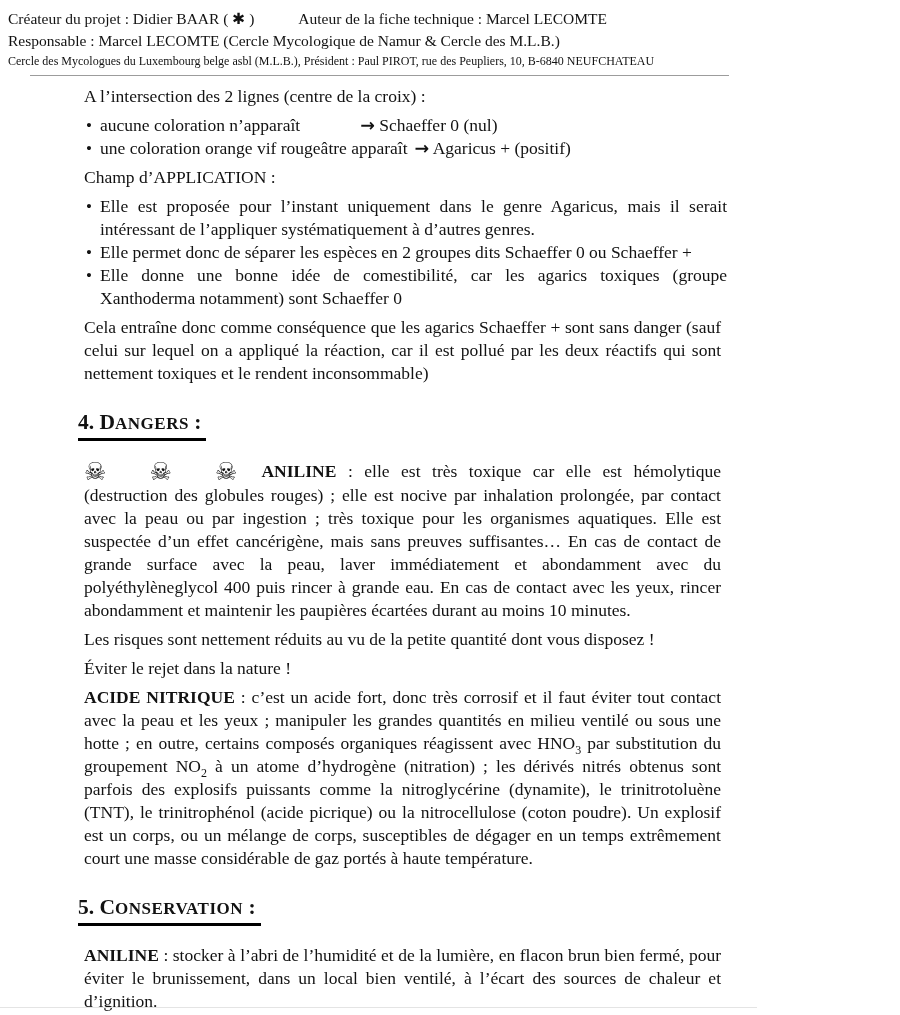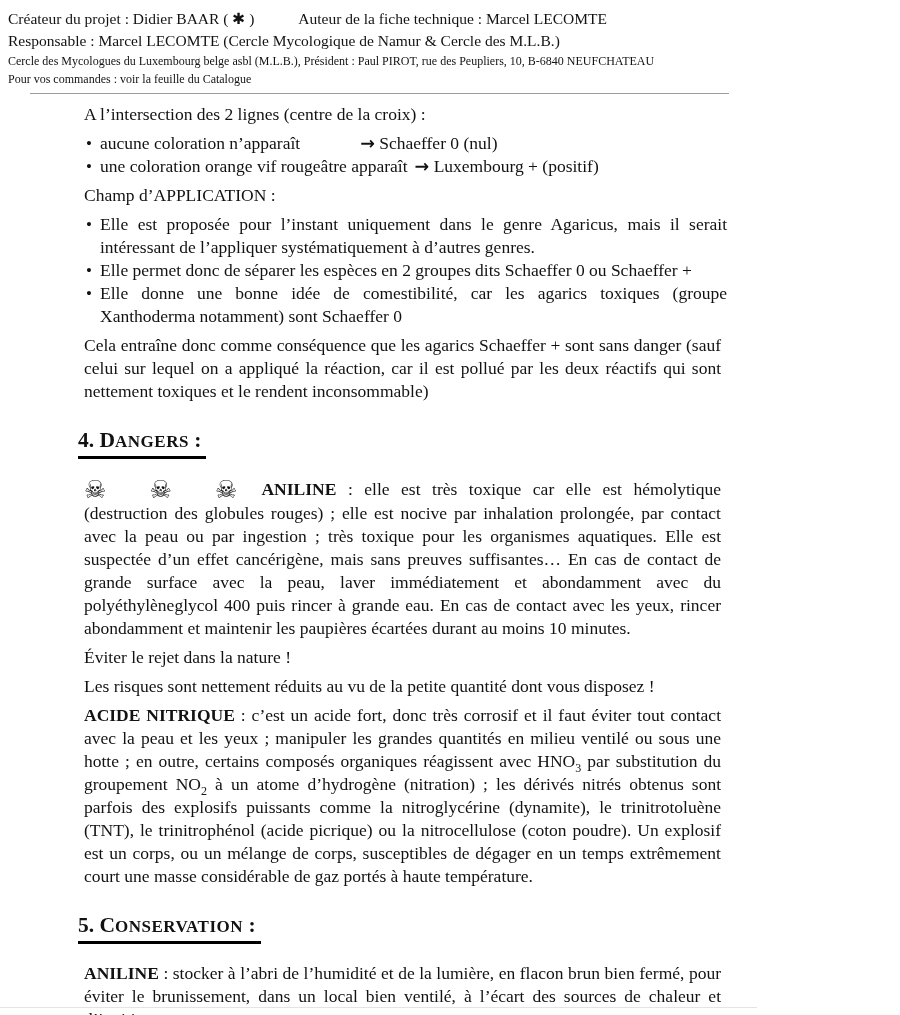--- a/index.html
+++ b/index.html
@@ -46,39 +46,38 @@
 <body>
 
 <div class="page">
 
   <header class="hdr">
     <div class="row1">
       <span>Créateur du projet : Didier BAAR  ( ✱ )</span><span class="author-gap">Auteur de la fiche technique : Marcel LECOMTE</span>
     </div>
     <div class="row1">Responsable : Marcel  LECOMTE  (Cercle Mycologique de Namur &amp; Cercle des M.L.B.)</div>
     <div class="row2">Cercle des Mycologues du Luxembourg belge asbl  (M.L.B.),  Président : Paul PIROT,  rue des Peupliers, 10, B-6840 NEUFCHATEAU</div>
-    <div class="row2">Pour vos commandes : voir la feuille du Catalogue</div>
   </header>
 
   <div class="rule"></div>
 
   <main class="content">
 
     <p>A l’intersection des 2 lignes (centre de la croix) :</p>
 
     <div class="bullet">
       <span class="dot">•</span>
       <div class="btxt">
         <span>aucune coloration n’apparaît</span><span class="arrow gap-wide">→</span> <span>Schaeffer 0 (nul)</span>
       </div>
     </div>
     <div class="bullet">
       <span class="dot">•</span>
       <div class="btxt">
-        <span>une coloration orange vif rougeâtre apparaît</span><span class="arrow gap-narrow">→</span> <span>Luxembourg + (positif)</span>
+        <span>une coloration orange vif rougeâtre apparaît</span><span class="arrow gap-narrow">→</span> <span>Agaricus + (positif)</span>
       </div>
     </div>
 
     <p class="mt-blank">Champ d’APPLICATION :</p>
 
     <div class="bullet">
       <span class="dot">•</span>
       <div class="btxt just">Elle est proposée pour l’instant uniquement dans le genre Agaricus, mais il serait intéressant de l’appliquer systématiquement à d’autres genres.</div>
     </div>
     <div class="bullet">
@@ -90,22 +89,22 @@
       <div class="btxt just">Elle donne une bonne idée de comestibilité, car les agarics toxiques (groupe Xanthoderma notamment) sont Schaeffer 0</div>
     </div>
 
     <p class="just">Cela entraîne donc comme conséquence que les agarics Schaeffer + sont sans danger (sauf celui sur lequel on a appliqué la réaction, car il est pollué par les deux réactifs qui sont nettement toxiques et le rendent inconsommable)</p>
 
     <h2 class="sec"><span class="inner"><span>4. D</span><span class="caps">ANGERS</span><span> :</span></span></h2>
 
     <p class="just mt-sm">
       <span class="skulls">☠ ☠ ☠</span><span class="lead">ANILINE</span><span> : elle est très toxique car elle est hémolytique (destruction des globules rouges) ; elle est nocive par inhalation prolongée, par contact avec la peau ou par ingestion ; très toxique pour les organismes aquatiques. Elle est suspectée d’un effet cancérigène, mais sans preuves suffisantes… En cas de contact de grande surface avec la peau, laver immédiatement et abondamment avec du polyéthylèneglycol 400 puis rincer à grande eau. En cas de contact avec les yeux, rincer abondamment et maintenir les paupières écartées durant au moins 10 minutes.</span>
     </p>
+    <p>Les risques sont nettement réduits au vu de la petite quantité dont vous disposez !</p>
     <p>Éviter le rejet dans la nature !</p>
-    <p>Les risques sont nettement réduits au vu de la petite quantité dont vous disposez !</p>
 
     <p class="just mt-blank">
       <span class="lead">ACIDE NITRIQUE</span><span> : c’est un acide fort, donc très corrosif et il faut éviter tout contact avec la peau et les yeux ; manipuler les grandes quantités en milieu ventilé ou sous une hotte ; en outre, certains composés organiques réagissent avec HNO</span><sub>3</sub><span> par substitution du groupement NO</span><sub>2</sub><span> à un atome d’hydrogène (nitration) ; les dérivés nitrés obtenus sont parfois des explosifs puissants comme la nitroglycérine (dynamite), le trinitrotoluène (TNT), le trinitrophénol (acide picrique) ou la nitrocellulose (coton poudre). Un explosif est un corps, ou un mélange de corps, susceptibles de dégager en un temps extrêmement court une masse considérable de gaz portés à haute température.</span>
     </p>
 
     <h2 class="sec"><span class="inner"><span>5. C</span><span class="caps">ONSERVATION</span><span> :</span></span></h2>
 
     <p class="just mt-md">
       <span class="lead">ANILINE</span><span> : stocker à l’abri de l’humidité et de la lumière, en flacon brun bien fermé, pour éviter le brunissement, dans un local bien ventilé, à l’écart des sources de chaleur et d’ignition.</span>
     </p>

